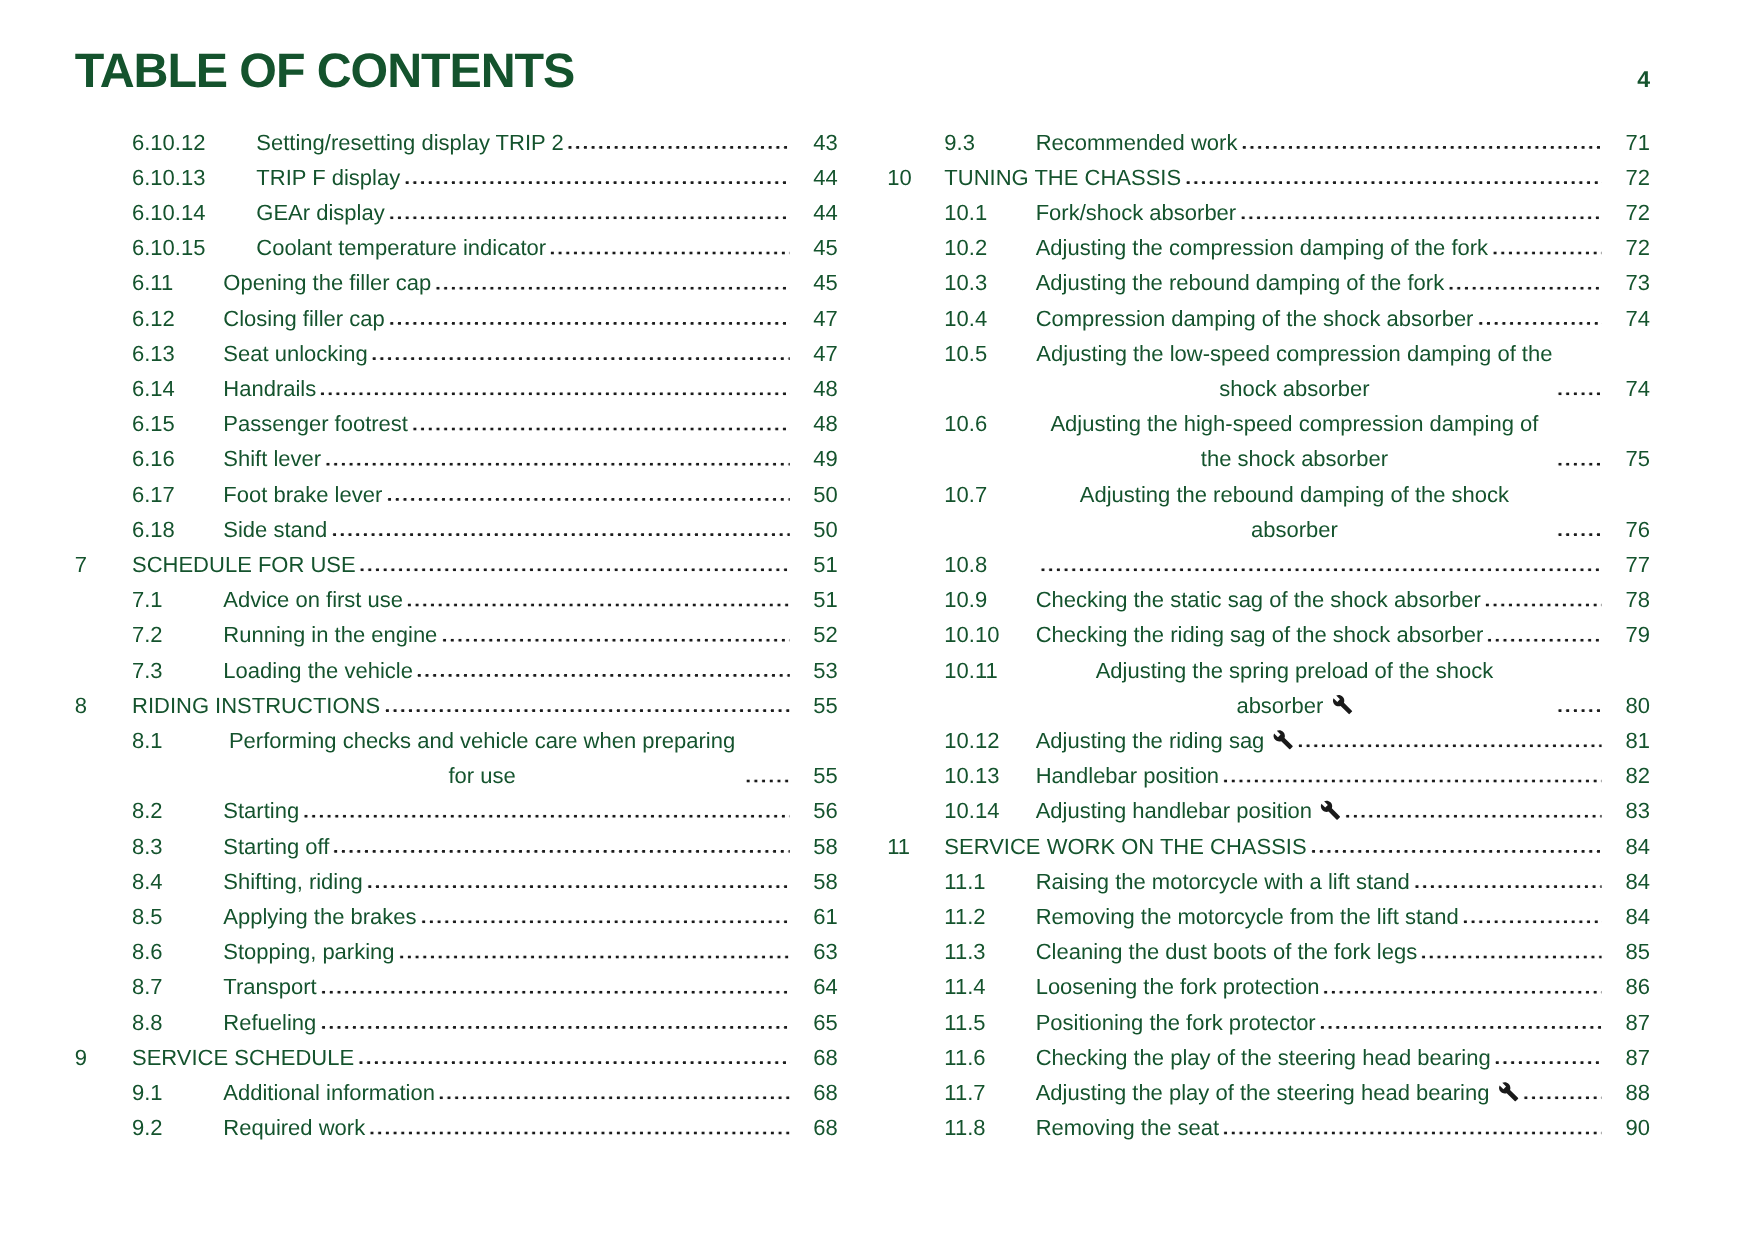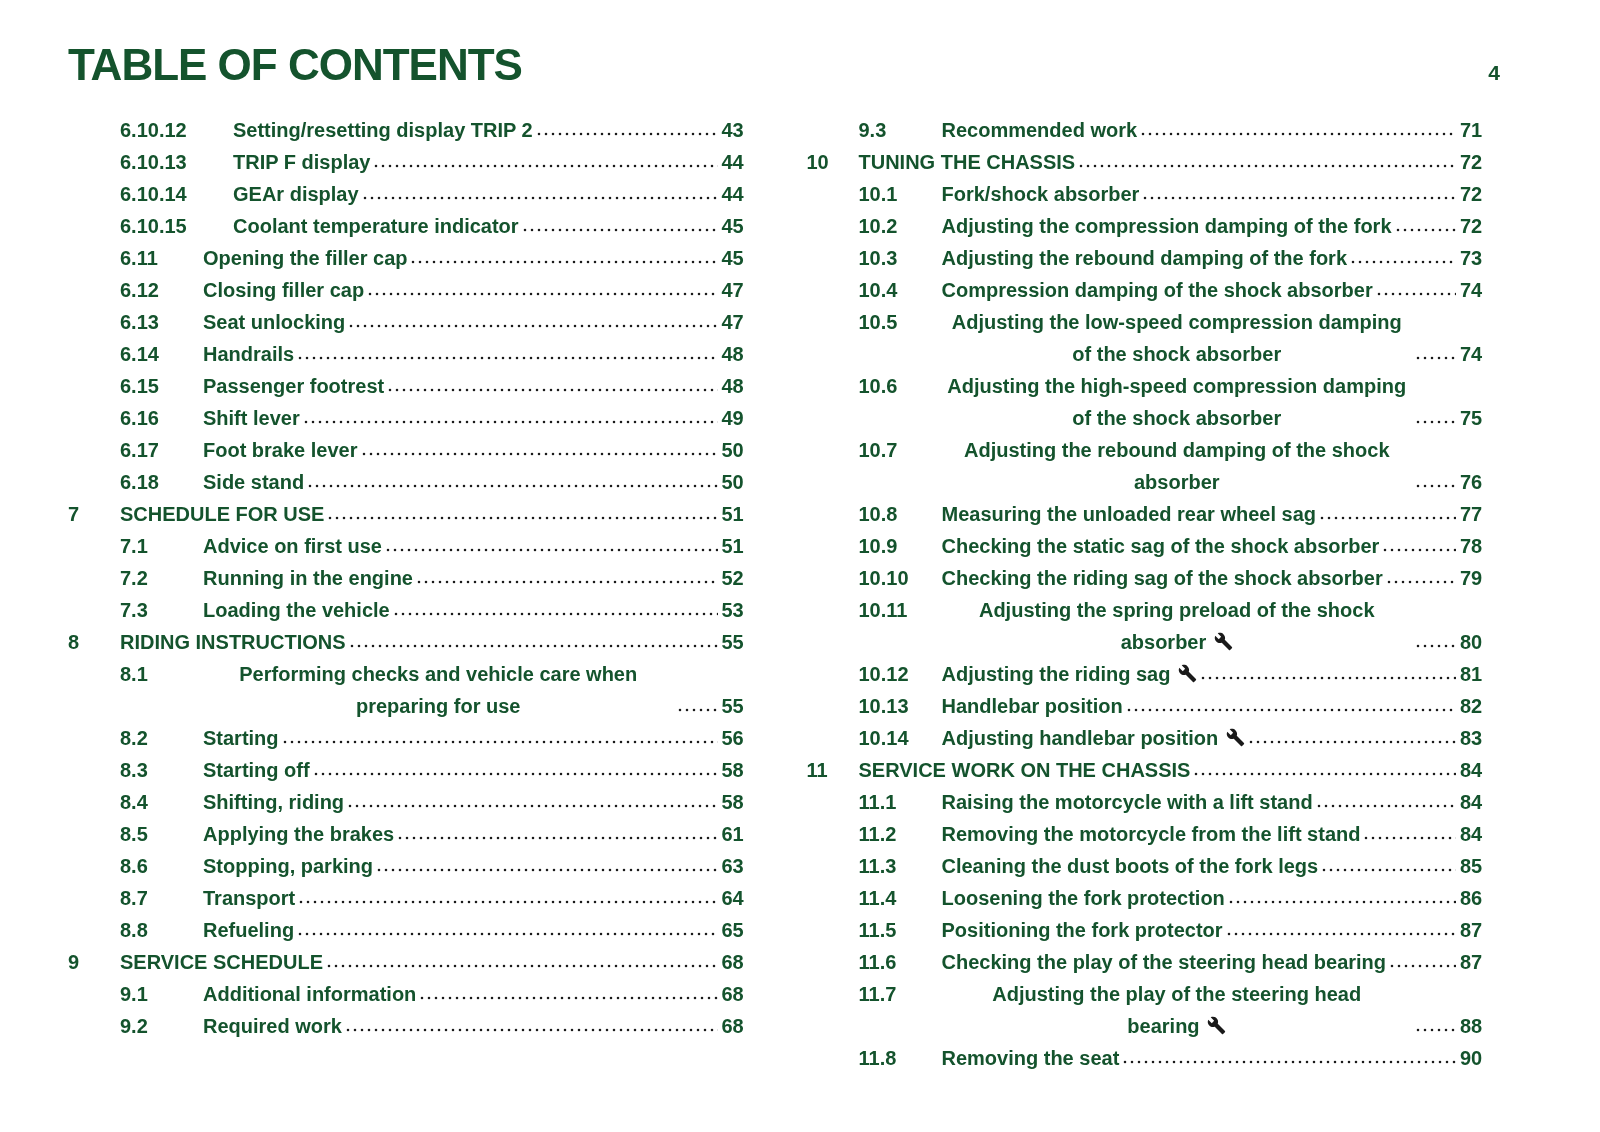--- a/index.html
+++ b/index.html
@@ -24,21 +24,20 @@
     letter-spacing: -1px;
   }
   .doc-pageno {
     font-size: 21px;
     font-weight: 700;
   }
   .toc-columns {
     display: flex;
     gap: 45px;
     margin-top: 24px;
-    font-weight: bold;
   }
   .toc-col { flex: 1; min-width: 0; }
   .entry {
     display: flex;
     align-items: flex-start;
     font-size: 20px;
     line-height: 32px;
   }
   .num { flex: none; }
   .level-0 .num { width: 52px; }
@@ -59,20 +58,21 @@
     height: 4px;
     margin: 0 4px 10px 4px;
     background-image: radial-gradient(circle at 2px 2px, #1a1a1a 1.45px, rgba(0,0,0,0) 1.6px);
     background-size: 7px 4px;
     background-repeat: repeat-x;
     background-position: left center;
   }
   .page-num {
     flex: none;
     width: 40px;
+    text-align: right;
   }
   .wrench { display: inline-block; margin-left: 2px; }
   .wrench svg { vertical-align: -2px; }
 </style>
 </head>
 <body>
 
 <div class="doc-page">
   <div class="doc-header">
     <h1 class="doc-title">TABLE OF CONTENTS</h1>
@@ -374,21 +374,20 @@
           <span class="num">10.7</span>
           <span class="entry-body">
             <span class="label">Adjusting the rebound damping of the shock absorber</span>
             <span class="leader"></span>
             <span class="page-num">76</span>
           </span>
         </div>
         <div class="entry level-1">
           <span class="num">10.8</span>
           <span class="entry-body">
-            <span class="label">Measuring the unloaded rear wheel sag</span>
             <span class="leader"></span>
             <span class="page-num">77</span>
           </span>
         </div>
         <div class="entry level-1">
           <span class="num">10.9</span>
           <span class="entry-body">
             <span class="label">Checking the static sag of the shock absorber</span>
             <span class="leader"></span>
             <span class="page-num">78</span>

